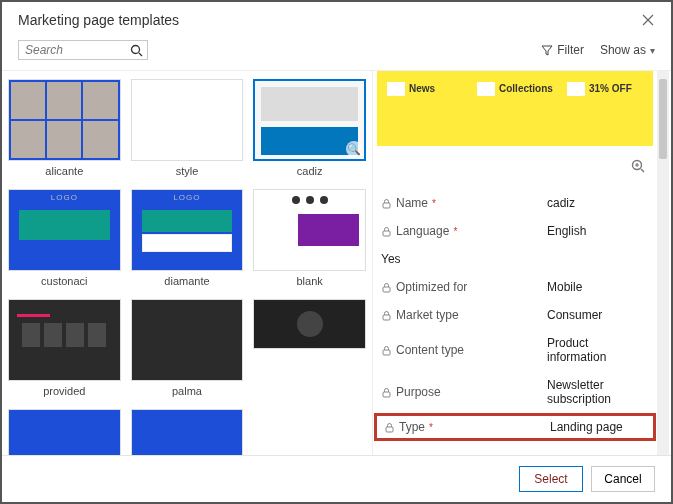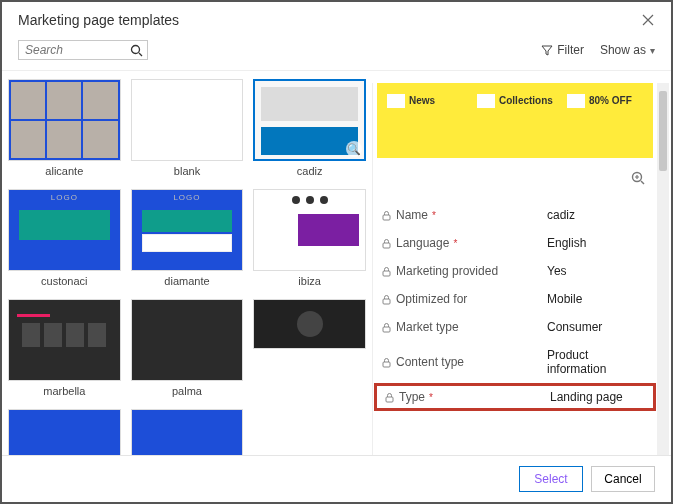--- a/index.html
+++ b/index.html
@@ -40,40 +40,40 @@
   .t-ibiza .pur{height:32px;background:#7b1fa2;margin:4px 6px 0 auto;width:55%;}
   .t-mallorca{background:#6a1b9a;display:flex;align-items:center;justify-content:center;gap:4px;}
   .t-mallorca span{width:16px;height:16px;border:2px solid rgba(255,255,255,.8);}
   .t-marbella{background:#2b2b2b;display:flex;flex-direction:column;}
   .t-marbella .pink{height:3px;background:#e91e63;margin:14px 8px 6px 8px;width:30%;}
   .t-marbella .row{display:flex;gap:4px;justify-content:center;}
   .t-marbella .row span{width:18px;height:24px;background:#4a4a4a;}
   .t-palma{background:#2b2b2b;}
   .t-cam{height:50px;background:#222;display:flex;align-items:center;justify-content:center;}
   .t-cam .lens{width:26px;height:26px;border-radius:50%;background:#444;}
-  .right { flex:1; display:flex; flex-direction:column; border-left:1px solid #eee; position:relative;margin-top:12px; }
+  .right { flex:1; display:flex; flex-direction:column; border-left:1px solid #eee; position:relative; }
   .preview { height:110px; background:#fff; position:relative; overflow:hidden; margin:0 18px 4px 4px; }
   .pv-bar { display:flex; gap:6px; padding:6px; background:#ffeb3b; }
   .pv-col { flex:1; background:#ffeb3b; padding:4px 4px; }
   .pv-sq { width:18px;height:14px;background:#fff;display:inline-block;vertical-align:middle;margin-right:4px;}
   .pv-t { font-size:10px; font-weight:600; vertical-align:middle;}
   .pv-body{height:40px;background:#ffeb3b;}
   .pv-zoom{position:absolute;right:4px;bottom:4px;width:22px;height:22px;border-radius:50%;background:rgba(255,255,255,.85);display:flex;align-items:center;justify-content:center;color:#666;}
   .fields { flex:1; overflow-y:auto; padding:4px 18px 4px 4px; }
   .frow { display:flex; align-items:center; padding:7px 4px; font-size:12px;gap:36px; }
   .frow .lab { width:130px; color:#555; display:flex; align-items:center; gap:4px; }
   .frow .req { color:#d13438; font-size:10px;}
   .frow .val { flex:1; color:#222; }
   .frow.hl { border:3px solid #c0392b; margin:0 -3px; padding:4px 7px; }
   .lock { width:11px;height:11px;}
   .vscroll { position:absolute; right:2px; top:0; bottom:0; width:12px; background:#f0f0f0;}
   .vscroll .th { position:absolute; left:2px; right:2px; top:8px; height:80px; background:#c7c7c7; border-radius:2px;}
   .footer { border-top:1px solid #e5e5e5; padding:10px 16px; display:flex; justify-content:flex-end; gap:8px; }
   .btn { min-width:64px; height:26px; border:1px solid #c8c8c8; background:#fff; font-size:12px; cursor:pointer; }
-  .btn.primary { border-color:#0073cf; color:#8b5cf6; }
+  .btn.primary { border-color:#0073cf; color:#7f1d1d; }
   
   .left::-webkit-scrollbar{width:12px;background:#f0f0f0;}
   .left::-webkit-scrollbar-thumb{background:#c7c7c7;}
 </style>
 </head>
 <body>
 
 <div class="dialog">
 
   <div class="dlg-head">
@@ -120,21 +120,21 @@
               <div></div>
               <div></div>
               <div></div>
               <div></div>
             </div>
           <div class="capt">alicante</div>
         </div>
 
         <div class="card">
           <div class="thumb t-blank"></div>
-          <div class="capt">blank</div>
+          <div class="capt">style</div>
         </div>
 
         <div class="card selected">
           <div class="thumb t-cadiz">
             <div class="bar"></div>
               <div class="bl"></div>
             <span class="zoom">🔍</span>
           </div>
           <div class="capt">cadiz</div>
         </div>
@@ -158,35 +158,35 @@
 
         <div class="card">
           <div class="thumb t-ibiza">
             <div class="dots">
                 <span></span>
                 <span></span>
                 <span></span>
               </div>
             <div class="pur"></div>
           </div>
-          <div class="capt">ibiza</div>
+          <div class="capt">blank</div>
         </div>
 
 
         <div class="card">
           <div class="thumb t-marbella">
             <div class="pink"></div>
             <div class="row">
                 <span></span>
                 <span></span>
                 <span></span>
                 <span></span>
               </div>
           </div>
-          <div class="capt">marbella</div>
+          <div class="capt">provided</div>
         </div>
 
         <div class="card">
           <div class="thumb t-palma"></div>
           <div class="capt">palma</div>
         </div>
 
         <div class="card">
           <div class="thumb t-cam">
               <div class="lens"></div>
@@ -200,21 +200,21 @@
         </div>
 
       </div>
     </div>
 
     <div class="right">
       <div class="preview">
         <div class="pv-bar">
           <div class="pv-col"><span class="pv-sq"></span><span class="pv-t">News</span></div>
           <div class="pv-col"><span class="pv-sq"></span><span class="pv-t">Collections</span></div>
-          <div class="pv-col"><span class="pv-sq"></span><span class="pv-t">80% OFF</span></div>
+          <div class="pv-col"><span class="pv-sq"></span><span class="pv-t">31% OFF</span></div>
         </div>
         <div class="pv-body"></div>
         <div class="pv-zoom">
           <svg width="14" height="14" viewBox="0 0 14 14">
               <circle cx="6" cy="6" r="4.5" stroke="#777" stroke-width="1.4" fill="none"></circle>
               <path d="M10 10 L13 13" stroke="#777" stroke-width="1.4"></path>
               <path d="M4 6 H8 M6 4 V8" stroke="#777" stroke-width="1.2"></path>
             </svg>
         </div>
       </div>
@@ -236,27 +236,20 @@
               <svg class="lock" viewBox="0 0 11 11">
                 <rect x="2" y="5" width="7" height="5" rx="1" fill="none" stroke="#888" stroke-width="1"></rect>
                 <path d="M3.5 5 V3.5 a2 2 0 0 1 4 0 V5" fill="none" stroke="#888" stroke-width="1"></path>
               </svg>
               <span>Language</span>
               <span class="req">*</span>
             </div>
             <div class="val">English</div>
           </div>
           <div class="frow">
-            <div class="lab">
-              <svg class="lock" viewBox="0 0 11 11">
-                <rect x="2" y="5" width="7" height="5" rx="1" fill="none" stroke="#888" stroke-width="1"></rect>
-                <path d="M3.5 5 V3.5 a2 2 0 0 1 4 0 V5" fill="none" stroke="#888" stroke-width="1"></path>
-              </svg>
-              <span>Marketing provided</span>
-            </div>
             <div class="val">Yes</div>
           </div>
           <div class="frow">
             <div class="lab">
               <svg class="lock" viewBox="0 0 11 11">
                 <rect x="2" y="5" width="7" height="5" rx="1" fill="none" stroke="#888" stroke-width="1"></rect>
                 <path d="M3.5 5 V3.5 a2 2 0 0 1 4 0 V5" fill="none" stroke="#888" stroke-width="1"></path>
               </svg>
               <span>Optimized for</span>
             </div>
@@ -274,20 +267,30 @@
           </div>
           <div class="frow">
             <div class="lab">
               <svg class="lock" viewBox="0 0 11 11">
                 <rect x="2" y="5" width="7" height="5" rx="1" fill="none" stroke="#888" stroke-width="1"></rect>
                 <path d="M3.5 5 V3.5 a2 2 0 0 1 4 0 V5" fill="none" stroke="#888" stroke-width="1"></path>
               </svg>
               <span>Content type</span>
             </div>
             <div class="val">Product information</div>
+          </div>
+          <div class="frow">
+            <div class="lab">
+              <svg class="lock" viewBox="0 0 11 11">
+                <rect x="2" y="5" width="7" height="5" rx="1" fill="none" stroke="#888" stroke-width="1"></rect>
+                <path d="M3.5 5 V3.5 a2 2 0 0 1 4 0 V5" fill="none" stroke="#888" stroke-width="1"></path>
+              </svg>
+              <span>Purpose</span>
+            </div>
+            <div class="val">Newsletter subscription</div>
           </div>
           <div class="frow hl">
             <div class="lab">
               <svg class="lock" viewBox="0 0 11 11">
                 <rect x="2" y="5" width="7" height="5" rx="1" fill="none" stroke="#888" stroke-width="1"></rect>
                 <path d="M3.5 5 V3.5 a2 2 0 0 1 4 0 V5" fill="none" stroke="#888" stroke-width="1"></path>
               </svg>
               <span>Type</span>
               <span class="req">*</span>
             </div>

